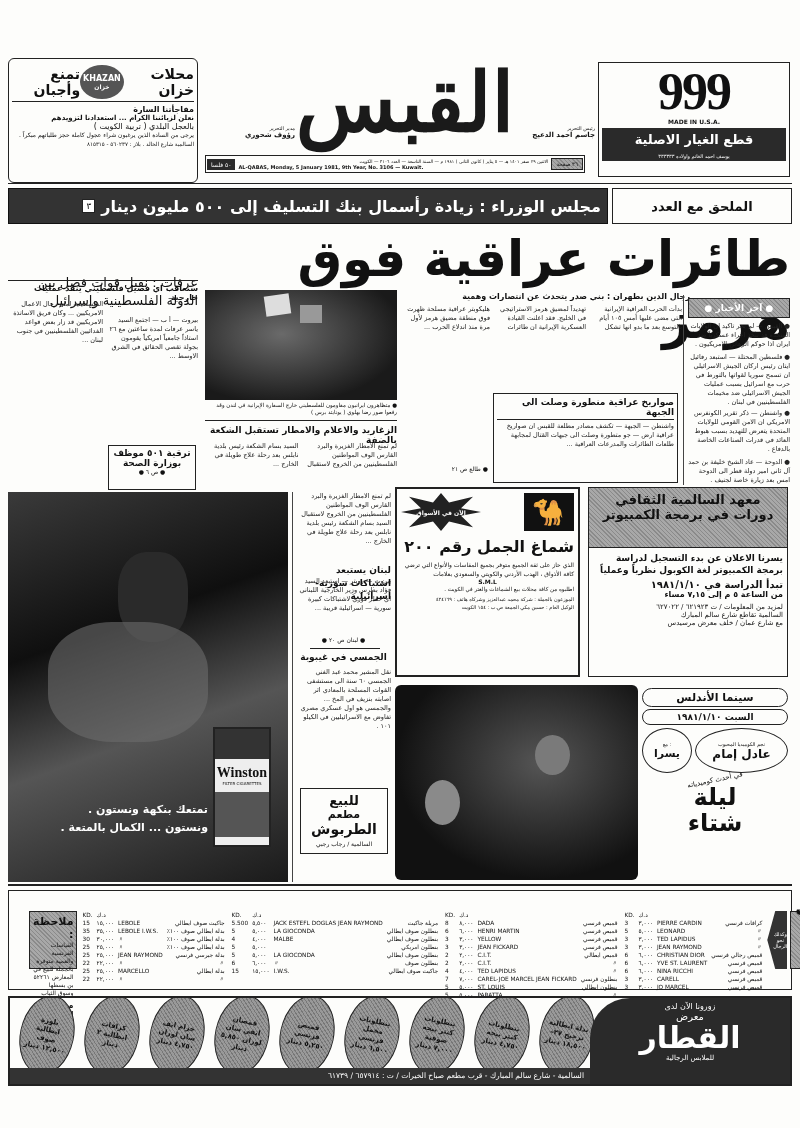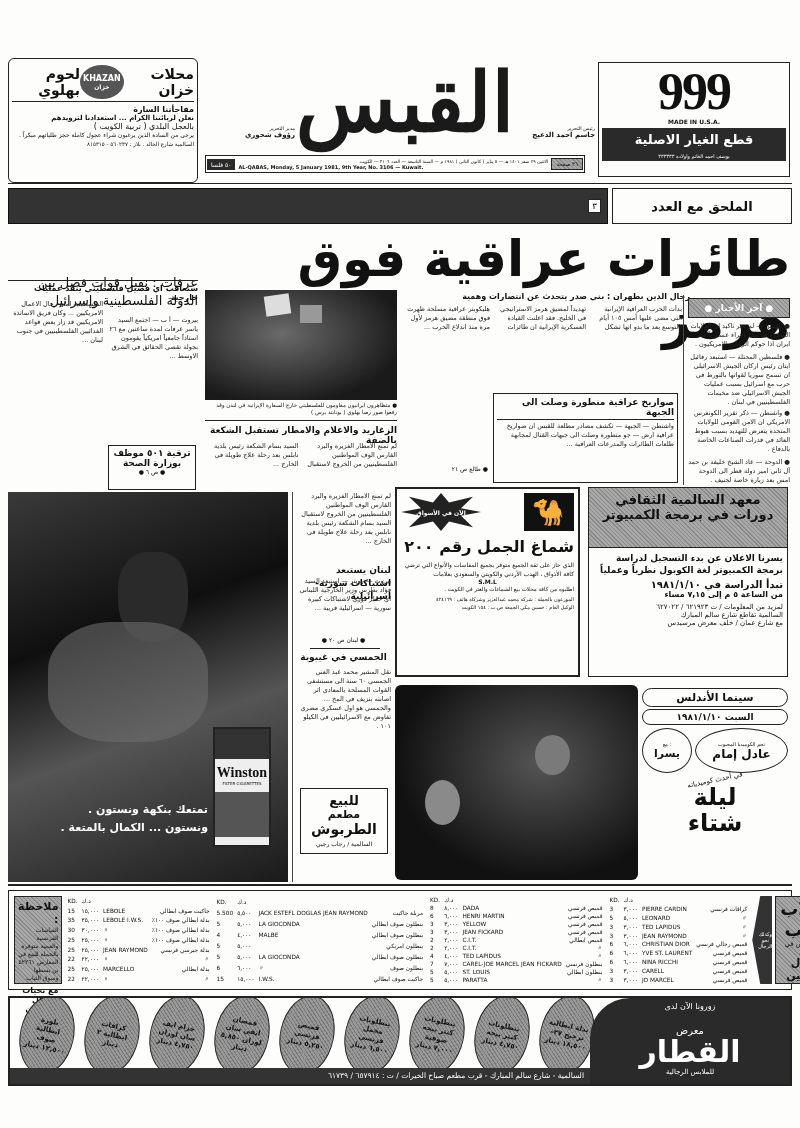--- a/index.html
+++ b/index.html
@@ -31,21 +31,21 @@
 </head>
 <body>
 
 <div class="abs box" style="left:8px;top:58px;width:190px;height:125px;border-radius:6px;padding:3px;">
   <div class="rtl" style="display:flex;justify-content:space-between;align-items:center;height:40px;border-bottom:1px solid #222;">
     <span class="hl" style="font-size:14px;">محلات خزان</span>
     <span style="background:#555;color:#fff;border-radius:50%;width:52px;height:34px;display:flex;flex-direction:column;align-items:center;justify-content:center;font-size:8px;font-weight:bold;">
       <span>KHAZAN</span>
       <span style="font-size:6px;">خزان</span>
     </span>
-    <span class="hl" style="font-size:14px;">لحوم بهلوي</span>
+    <span class="hl" style="font-size:14px;">تمنع وأجبان</span>
   </div>
   <div class="rtl" style="font-size:8px;font-weight:bold;margin-top:3px;">مفاجأتنا السارة</div>
   <div class="rtl" style="font-size:7px;font-weight:bold;">نعلن لزبائننا الكرام ... استعدادنا لتزويدهم</div>
   <div class="rtl" style="font-size:8px;">بالعجل البلدي ( تربية الكويت )</div>
   <div class="rtl" style="font-size:6px;">يرجى من السادة الذين يرغبون شراء عجول كاملة حجز طلباتهم مبكراً .</div>
   <div class="rtl" style="font-size:5.5px;margin-top:3px;">السالمية شارع الخالد . بلاز : ٥٦٠٢٣٧ - ٨١٥٣١٥</div>
 </div>
 
 <div class="abs" style="left:205px;top:125px;width:90px;text-align:right;">
   <div style="font-size:5px;">مدير التحرير</div>
@@ -72,20 +72,21 @@
   <div class="center" style="font-family:'Liberation Serif',serif;font-size:52px;font-weight:bold;line-height:52px;letter-spacing:-2px;">999</div>
   <div class="center" style="font-size:6px;font-weight:bold;">MADE IN U.S.A.</div>
   <div class="dark center" style="margin-top:3px;padding:4px;font-size:13px;font-weight:bold;">قطع الغيار الاصلية</div>
   <div class="dark center" style="font-size:5px;padding:2px;">يوسف احمد الغانم واولاده ٣٣٣٣٣٣</div>
 </div>
 
 <div class="abs rule" style="left:8px;top:183px;width:784px;"></div>
 <div class="abs" style="left:8px;top:188px;width:784px;height:36px;display:flex;">
   <div class="dark grey" style="flex:1;display:flex;align-items:center;justify-content:flex-end;padding:0 6px;gap:6px;border:1.5px solid #111;background:#333;">
     <span class="box" style="background:#fff;color:#000;font-size:9px;padding:1px 3px;">٣</span>
+    <span class="rtl" style="font-size:16px;font-weight:bold;color:#fff;">مجلس الوزراء : زيادة رأسمال بنك التسليف إلى ٥٠٠ مليون دينار</span>
   </div>
   <div class="box rtl" style="width:180px;display:flex;align-items:center;justify-content:center;font-size:13px;font-weight:bold;margin-left:4px;">الملحق مع العدد</div>
 </div>
 
 <div class="abs rtl" style="left:8px;top:230px;width:190px;font-size:13px;font-weight:normal;line-height:18px;margin-top:44px;">عرفات : نقبل قوات فصل بين الدولة الفلسطينية وإسرائيل</div>
 <div class="abs rule" style="left:8px;top:280px;width:190px;border-top-width:1px;"></div>
 <div class="abs rtl" style="left:8px;top:284px;width:190px;font-size:8px;font-weight:bold;">سنعاقب اي فصيل فلسطيني ينفذ عمليات خارجية</div>
 <div class="abs rtl body-text" style="left:8px;top:300px;width:95px;height:190px;overflow:hidden;">الفلسطينية لملم رجال الاعمال الامريكيين ... وكان فريق الاساتذة الامريكيين قد زار بعض قواعد الفدائيين الفلسطينيين في جنوب لبنان ...</div>
 <div class="abs rtl body-text" style="left:106px;top:300px;width:92px;height:140px;overflow:hidden;margin-top:16px;">بيروت — أ ب — اجتمع السيد ياسر عرفات لمدة ساعتين مع ٢٦ استاذاً جامعياً امريكياً يقومون بجولة تقصي الحقائق في الشرق الاوسط ...</div>
 
@@ -204,21 +205,21 @@
     </div>
   </div>
   <div class="center" style="font-size:7px;transform:rotate(-12deg);margin-top:3px;">في أحدث كوميدياته</div>
   <div class="center" style="font-size:24px;font-weight:900;line-height:26px;letter-spacing:-1px;">
     <div>ليلة</div>
     <div>شتاء</div>
   </div>
 </div>
 
 <div class="abs rule" style="left:8px;top:884px;width:784px;border-top-width:2px;"></div>
-<div class="abs box" style="left:8px;top:890px;width:784px;height:100px;display:flex;gap:3px;padding:5px;">
+<div class="abs box" style="left:8px;top:890px;width:784px;height:100px;display:flex;gap:3px;padding:20px;">
   <div class="grey rtl box" style="width:105px;padding:3px;color:#111;">
     <div style="font-size:11px;font-weight:bold;">ملاحظة :</div>
     <div style="font-size:6px;line-height:8px;">القياسات الفرنسية والعمية متوفرة بالجملة للبيع في المعارض ٥٢٢٦١ بن بسطها وسوق الثياب</div>
     <div style="font-size:8px;font-weight:bold;margin-top:4px;">مع تحيات الرجال الحلويين</div>
   </div>
 
   <table class="fash" style="width:120px;">
     <tbody>
         <tr>
           <td>KD.</td>
@@ -485,17 +486,17 @@
     <span class="oval">قمصان ايفي سان لوران ٥,٨٥٠ دينار</span>
     <span class="oval">قميص فرنسي ٥,٢٥٠ دينار</span>
     <span class="oval">بنطلونات مخمل فرنسي ٦,٥٠٠ دينار</span>
     <span class="oval">بنطلونات كنتر بيجه صوفية ٧,٠٠٠ دينار</span>
     <span class="oval">بنطلونات كنتر بيجه ٤,٧٥٠ دينار</span>
     <span class="oval">بدلة ايطالية ترجيح ٢٧–١٨,٥٠٠ دينار</span>
   </div>
   <div class="rtl" style="position:absolute;left:0;bottom:0;width:580px;height:16px;background:#333;color:#fff;font-size:7.5px;line-height:16px;padding:0 6px;">السالمية - شارع سالم المبارك - قرب مطعم صباح الخيرات / ت : ٦٥٧٩١٤ / ٦١٧٣٩</div>
   <div style="position:absolute;right:0;top:0;width:200px;height:100%;background:#2a2a2a;color:#fff;text-align:center;border-radius:40px 0 0 0;">
     <div style="font-size:8px;margin-top:4px;">زورونا الآن لدى</div>
-    <div style="font-size:10px;margin-top:14px;">معرض</div>
+    <div style="font-size:10px;">معرض</div>
     <div style="font-size:30px;font-weight:900;line-height:32px;">القطار</div>
     <div style="font-size:7px;">للملابس الرجالية</div>
   </div>
 </div>
 
 </body></html>

